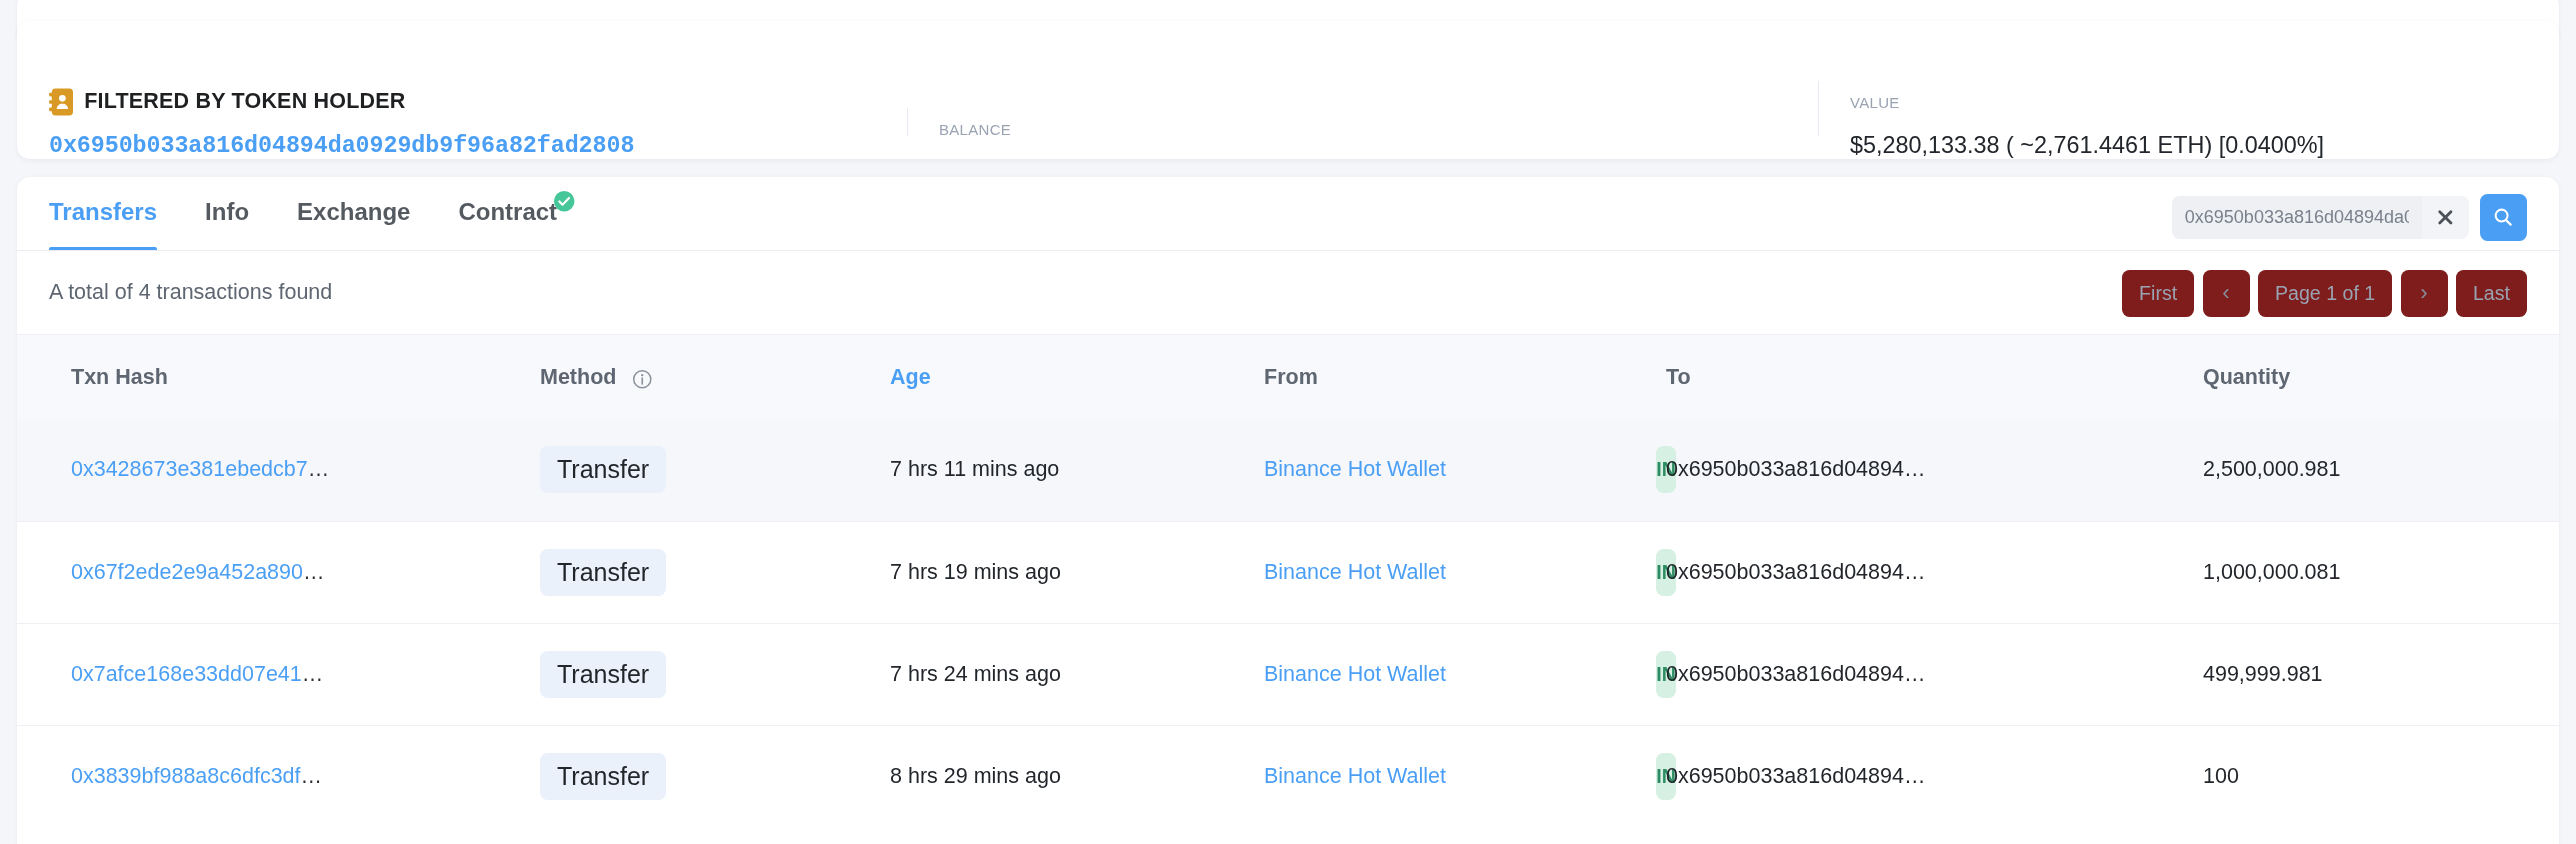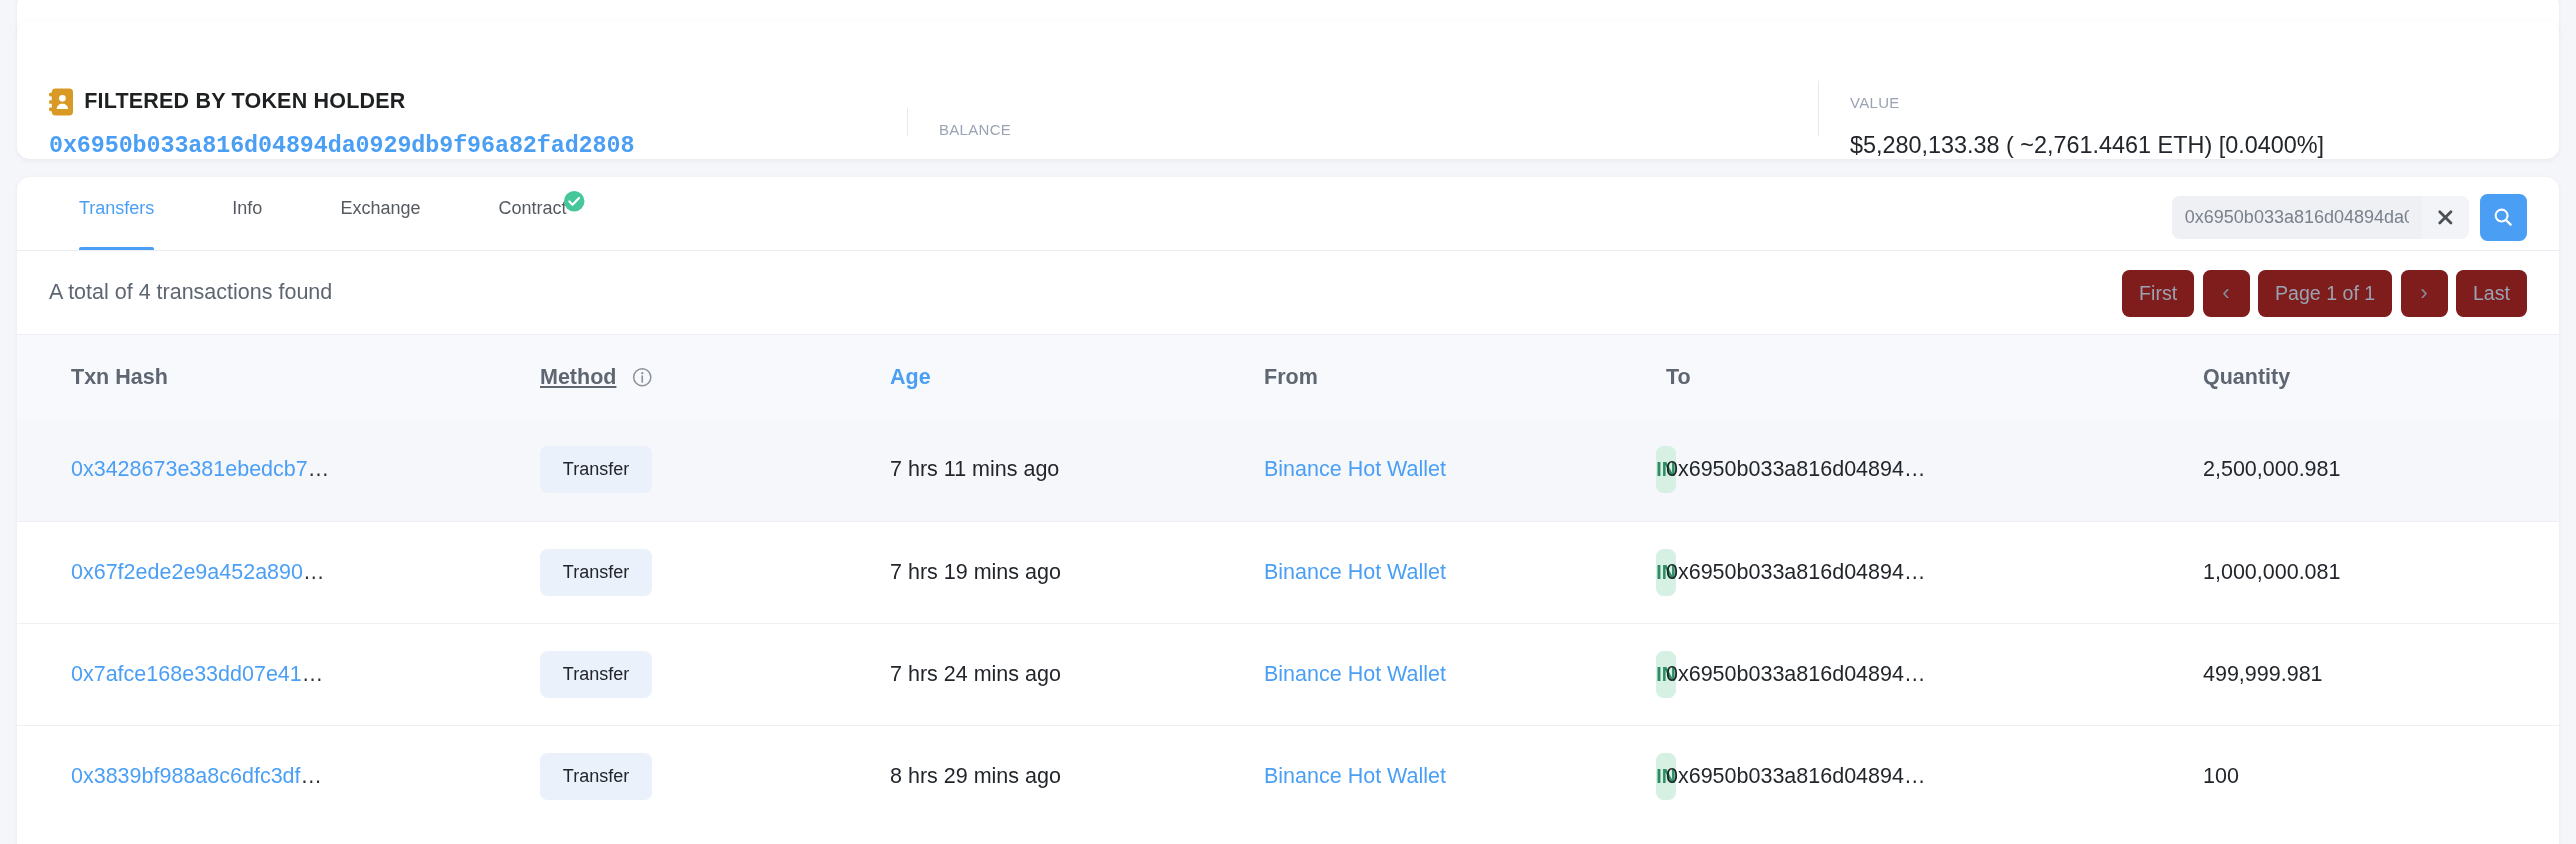--- a/index.html
+++ b/index.html
@@ -133,28 +133,27 @@
 
   .tabs {
     display: flex;
     align-items: center;
     height: 73px;
     gap: 0;
   }
 
   .tab {
     position: relative;
-    font-size: 18px;
-    font-weight: 400;
+    font-size: 24px;
+    font-weight: 700;
     color: #545a60;
     padding: 20.5px 24px 0 24px;
     height: 73px;
     cursor: pointer;
     white-space: nowrap;
-    margin-left: 30px;
   }
   .tab:first-child { padding-left: 0; }
 
   .tab.active { color: #4a9ff5; }
 
   .tab.active::after {
     content: "";
     position: absolute;
     left: 0;
     right: 24px;
@@ -272,21 +271,21 @@
     height: 84px;
     font-size: 21.5px;
     font-weight: 700;
     color: #5e6672;
     text-align: left;
     padding: 0;
     vertical-align: middle;
     white-space: nowrap;
   }
 
-  .tbl thead th .hcell { display: flex; align-items: center; gap: 16px; text-decoration: underline; }
+  .tbl thead th .hcell { display: flex; align-items: flex-end; gap: 16px; }
 
   .th-age { color: #4a9ff5; cursor: pointer; }
 
   .info-icon {
     width: 20.5px; height: 20.5px;
     display: inline-block;
     vertical-align: middle;
   }
 
   .c-hash   { width: 523px;  padding-left: 54px !important; }
@@ -321,21 +320,21 @@
 
   .method-pill {
     display: inline-flex;
     align-items: center;
     justify-content: center;
     min-width: 112px;
     height: 47px;
     padding: 0 17px;
     background: #eaf1fb;
     border-radius: 7.5px;
-    font-size: 18px;
+    font-size: 25px;
     color: #22262b;
     cursor: pointer;
   }
 
   .dir-badge {
     display: inline-flex;
     align-items: center;
     justify-content: center;
     width: 58px;
     height: 47px;

